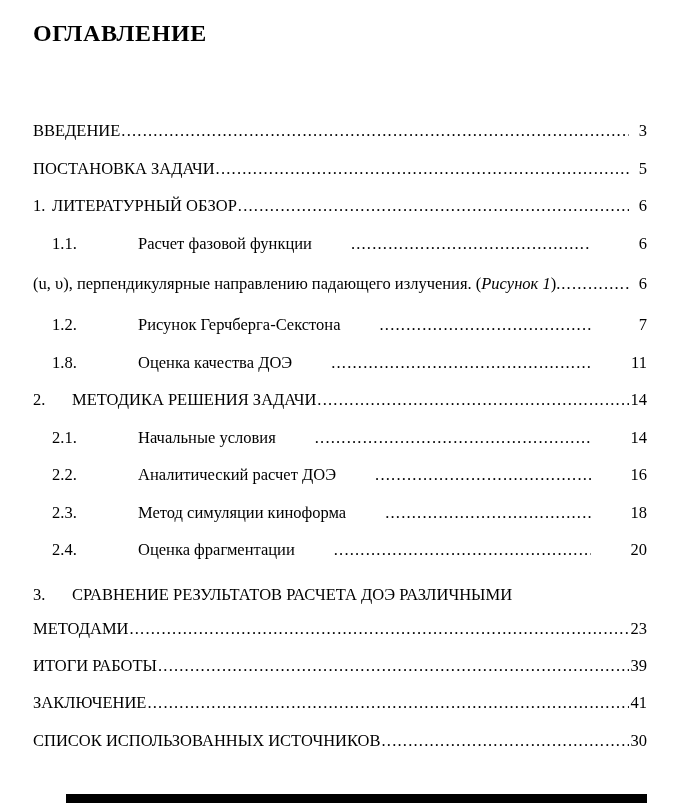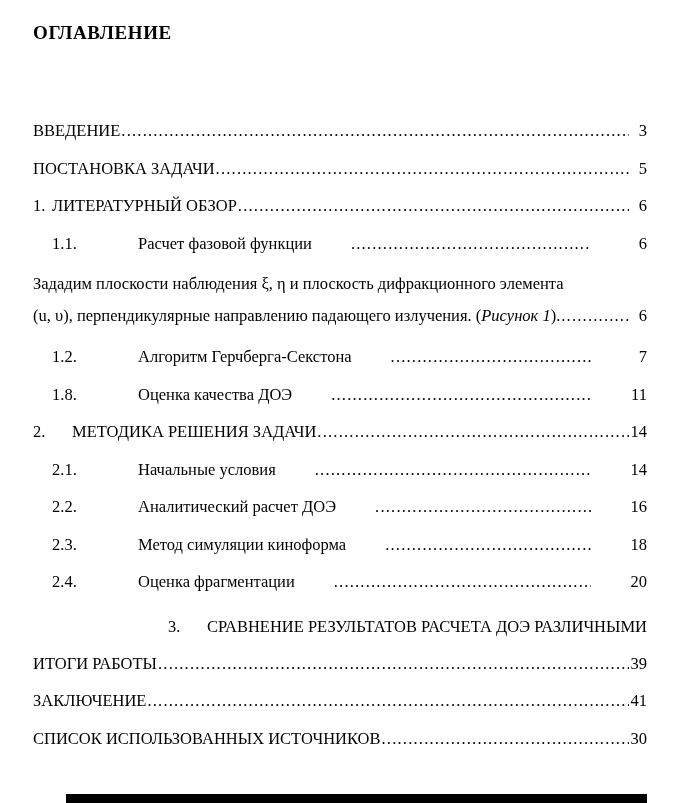--- a/index.html
+++ b/index.html
@@ -14,35 +14,34 @@
     overflow: hidden;
     font-family: "Liberation Serif", "DejaVu Serif", serif;
     color: #000000;
   }
   .page {
     box-sizing: border-box;
     width: 678px;
     padding: 20px 31px 0 33px;
   }
   .title {
-    font-size: 19px;
+    font-size: 24px;
     font-weight: bold;
     letter-spacing: 0.6px;
     line-height: 26px;
   }
   .toc {
     margin-top: 66px;
     font-size: 16.5px;
   }
   .entry {
     display: flex;
     align-items: baseline;
     line-height: 37.5px;
     white-space: nowrap;
-    justify-content: flex-end;
   }
   .entry .num { flex: none; }
   .num19 { width: 19px; }
   .num39 { width: 39px; }
   .entry.sub { padding-left: 19px; gap: 38px; }
   .entry.sub .num { width: 48px; }
   .text { flex: none; }
   .leader {
     flex: 1 1 auto;
     overflow: hidden;
@@ -110,33 +109,32 @@
     </div>
 
     <div class="entry sub">
       <span class="num">1.1.</span>
       <span class="text">Расчет фазовой функции</span>
       <span class="leader"></span>
       <span class="pg">6</span>
     </div>
 
     <div class="para">
-      <div class="pline1">Зададим плоскости наблюдения ξ, η и плоскость дифракционного элемента</div>
       <div class="pline2">
         <span class="text">(u, υ), перпендикулярные направлению падающего излучения. (</span>
         <span class="text italic">Рисунок 1</span>
         <span class="text">).</span>
         <span class="leader"></span>
         <span class="pg">6</span>
       </div>
     </div>
 
     <div class="entry sub">
       <span class="num">1.2.</span>
-      <span class="text">Алгоритм Герчберга-Секстона</span>
+      <span class="text">Рисунок Герчберга-Секстона</span>
       <span class="leader"></span>
       <span class="pg">7</span>
     </div>
 
     <div class="entry sub">
       <span class="num">1.8.</span>
       <span class="text">Оценка качества ДОЭ</span>
       <span class="leader"></span>
       <span class="pg">11</span>
     </div>
@@ -174,20 +172,25 @@
       <span class="text">Оценка фрагментации</span>
       <span class="leader"></span>
       <span class="pg">20</span>
     </div>
 
     <div class="block3">
       <div class="entry">
         <span class="num num39">3.</span>
         <span class="text">СРАВНЕНИЕ РЕЗУЛЬТАТОВ РАСЧЕТА ДОЭ РАЗЛИЧНЫМИ</span>
       </div>
+      <div class="entry">
+        <span class="text">МЕТОДАМИ</span>
+        <span class="leader"></span>
+        <span class="pg">23</span>
+      </div>
     </div>
 
     <div class="entry">
       <span class="text">ИТОГИ РАБОТЫ</span>
       <span class="leader"></span>
       <span class="pg">39</span>
     </div>
 
     <div class="entry">
       <span class="text">ЗАКЛЮЧЕНИЕ</span>

